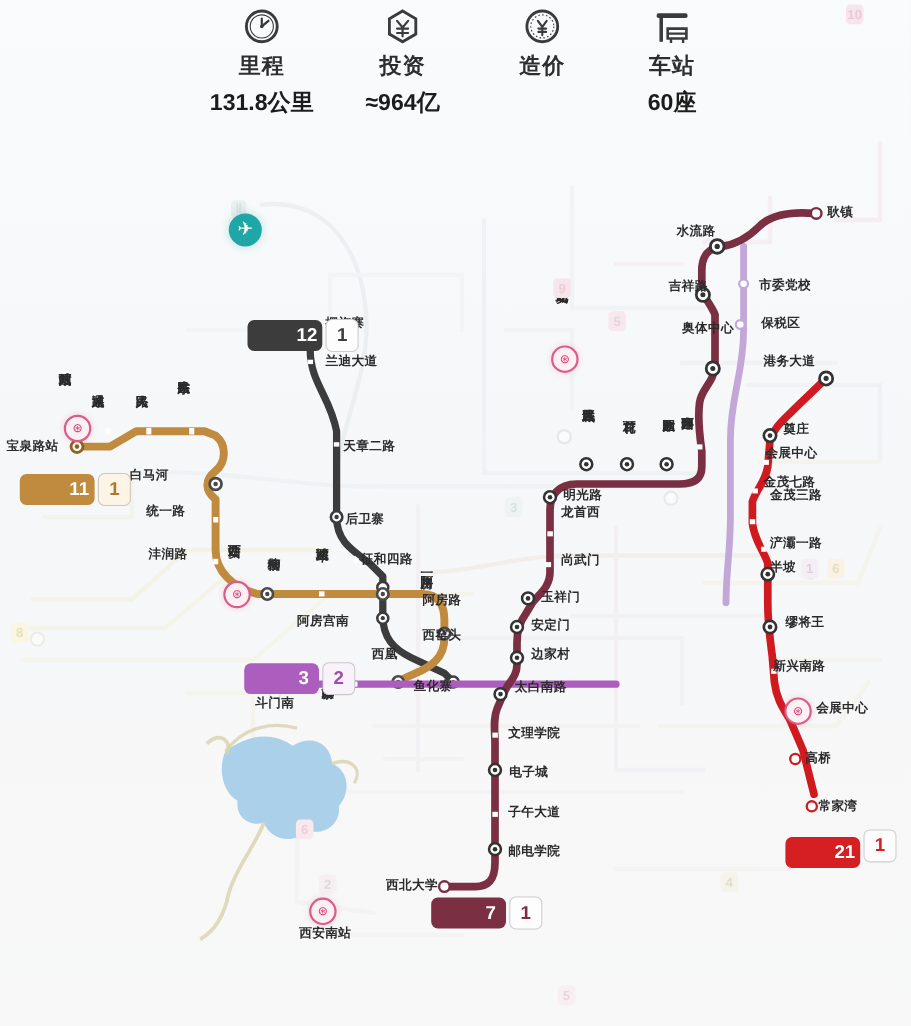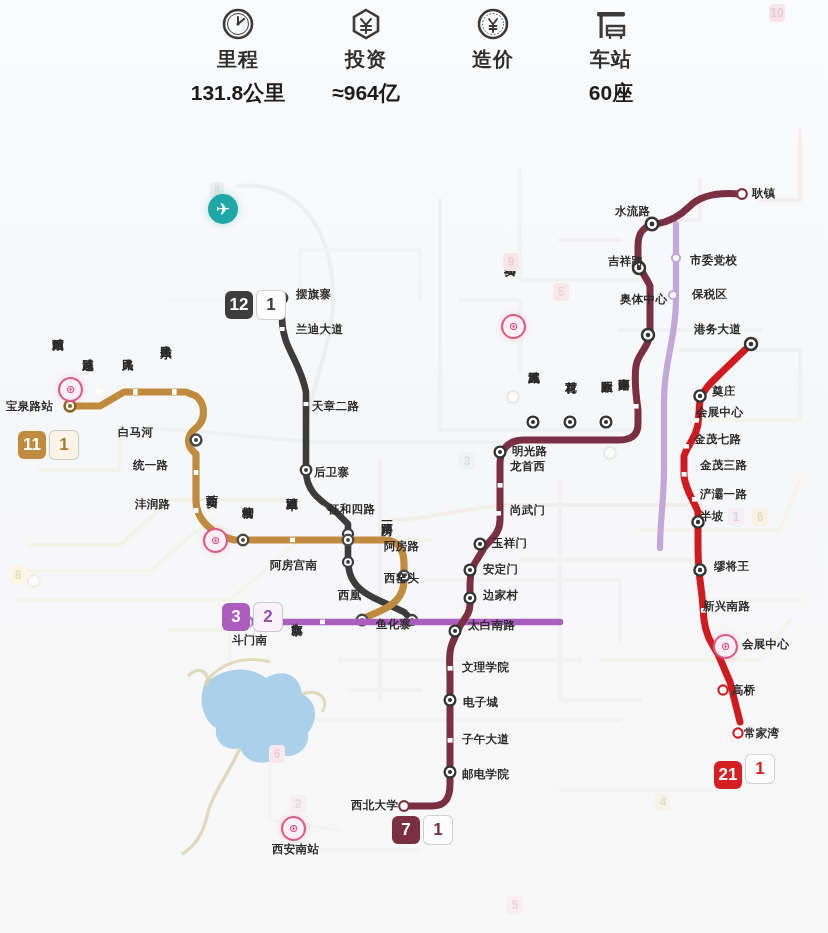--- a/index.html
+++ b/index.html
@@ -25,21 +25,21 @@
   
   .slabel{position:absolute;font-size:11.5px;color:#2b2b2b;white-space:nowrap;
           font-weight:bold;letter-spacing:0.3px;line-height:1.05;}
   .slabel.vert{writing-mode:vertical-rl;text-orientation:upright;letter-spacing:0px;}
   .slabel.stack{width:1em;word-break:break-all;text-align:center;line-height:1.02;}
 
   
   .badge{position:absolute;display:flex;align-items:center;z-index:30;}
   .badge .b1,.badge .b2{width:28px;height:28px;border-radius:6px;display:flex;
         align-items:center;justify-content:center;font-size:17px;font-weight:bold;}
-  .badge .b1{color:#fff;}
+  .badge .b1{color:#fff;padding-left:40px;}
   .badge .b2{margin-left:3px;border:1.5px solid rgba(0,0,0,.18);}
 
   
   .railico{position:absolute;width:25px;height:25px;border-radius:50%;
        background:#fdf0f4;border:2px solid #d95d86;display:flex;align-items:center;
        justify-content:center;color:#d4336b;font-size:13px;z-index:25;
        box-shadow:0 0 6px rgba(217,93,134,.25);}
   .railico.sm{width:21px;height:21px;font-size:11px;}
 
   .airportico{position:absolute;width:30px;height:30px;border-radius:50%;
@@ -367,21 +367,21 @@
   <div class="slabel vert" style="left:286px;top:489px;height:58px;">车城西路</div>
   <div class="slabel" style="left:328px;top:503px;">征和四路</div>
   <div class="slabel" style="left:270px;top:559px;">阿房宫南</div>
   <div class="slabel" style="left:338px;top:589px;">西凰</div>
   <div class="slabel vert" style="left:291px;top:614px;height:46px;">白旗寨</div>
 
   <div class="slabel" style="left:694px;top:323px;">港务大道</div>
   <div class="slabel" style="left:712px;top:385px;">奠庄</div>
   <div class="slabel" style="left:696px;top:406px;">会展中心</div>
   <div class="slabel" style="left:694px;top:433px;">金茂七路</div>
-  <div class="slabel" style="left:700px;top:459px;">金茂三路</div>
+  <div class="slabel" style="left:700px;top:445px;">金茂三路</div>
   <div class="slabel" style="left:700px;top:488px;">浐灞一路</div>
   <div class="slabel" style="left:700px;top:510px;">半坡</div>
   <div class="slabel" style="left:714px;top:560px;">缪将王</div>
   <div class="slabel" style="left:703px;top:600px;">新兴南路</div>
   <div class="slabel" style="left:732px;top:684px;">高桥</div>
   <div class="slabel" style="left:744px;top:727px;">常家湾</div>
 
   <div class="slabel" style="left:232px;top:634px;">斗门南</div>
 
   <div class="slabel vert" style="left:52px;top:330px;height:62px;">咸阳西站</div>

